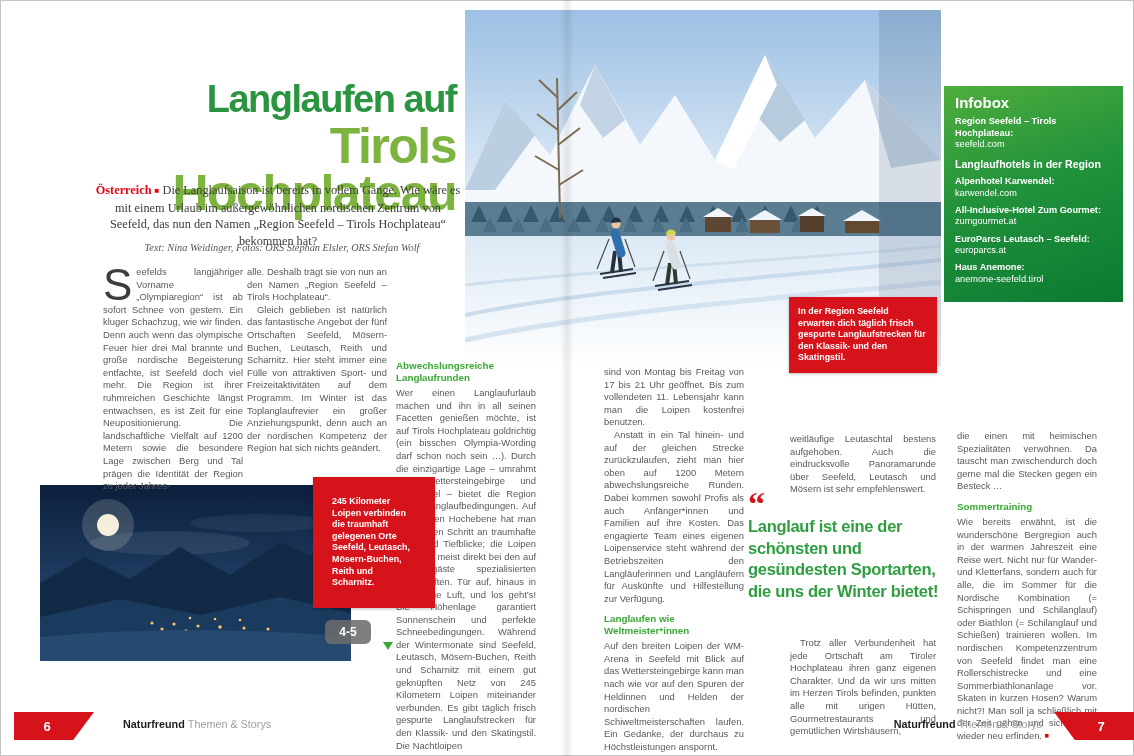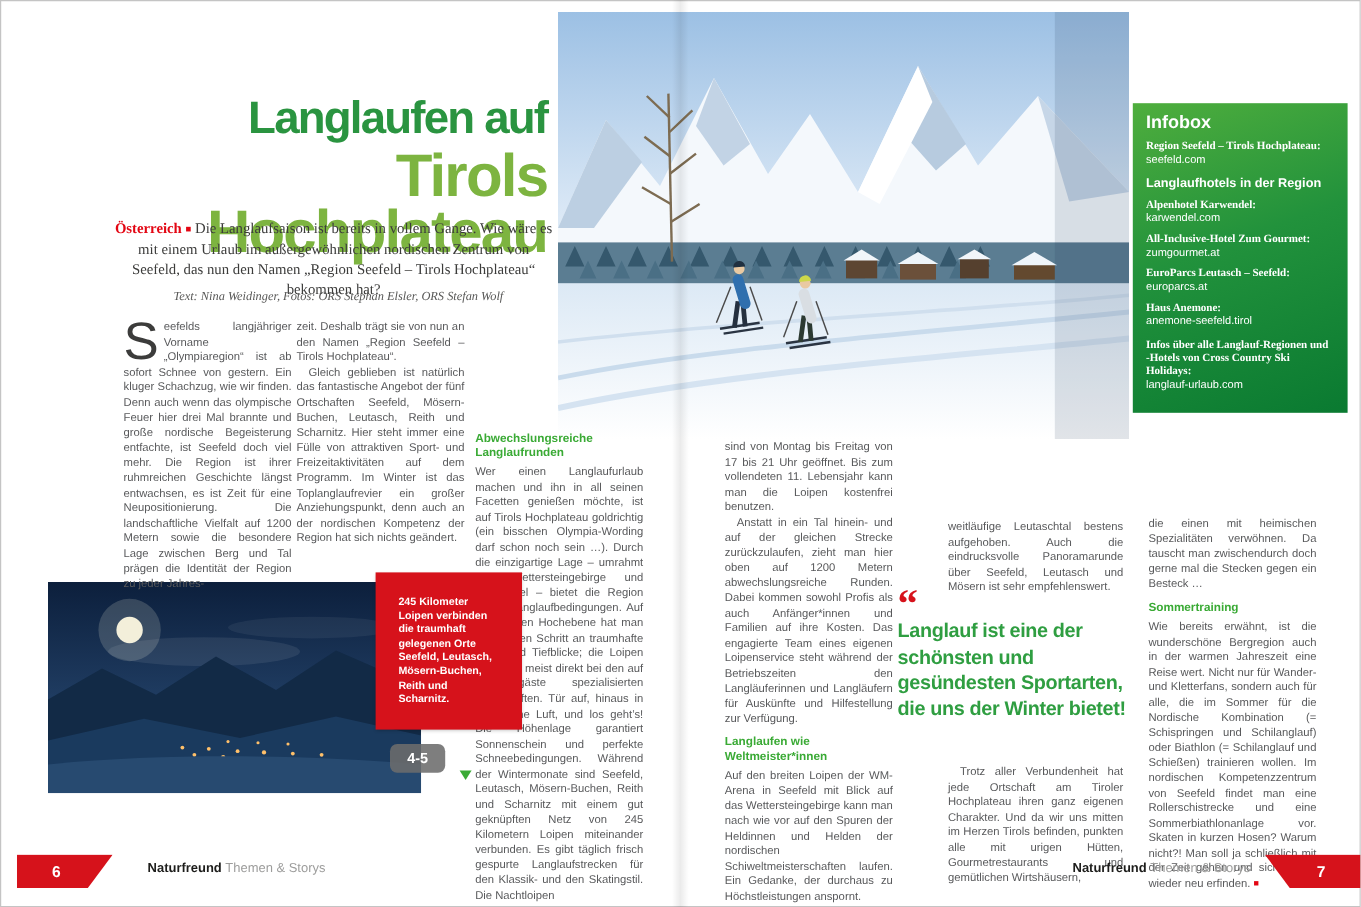--- a/index.html
+++ b/index.html
@@ -59,21 +59,21 @@
             display:flex;align-items:center;justify-content:center;}
   .ref-arrow{position:absolute;left:383px;top:642px;width:0;height:0;
              border-left:5px solid transparent;border-right:5px solid transparent;border-top:8px solid #3aaa35;}
 
   
   .infobox{position:absolute;left:944px;top:86px;width:157px;padding:11px;color:#ffffff;
            background:linear-gradient(160deg,#4fae3d 0%,#22923c 45%,#0a7a31 100%);
            font-size:9.2px;line-height:11.3px;}
   .ib-title{font-size:15px;font-weight:bold;margin:0 0 8px 0;}
   .ib-entry{margin:0 0 6px 0;}
-  .ib-label{font-weight:bold;font-family:Liberation Serif, serif;}
+  .ib-label{font-weight:bold;}
   .ib-val{display:block;}
   .ib-entry.inline .ib-val{display:inline;}
   .ib-sub{font-weight:bold;font-size:10.6px;margin:9px 0 6px 0;}
   .ib-footer{margin-top:8px;}
   .ib-footer .ib-label{display:block;}
 
   
   .footer-badge{position:absolute;top:712px;width:66px;height:28px;background:#d6121b;color:#fff;
                 font-weight:bold;font-size:13px;display:flex;align-items:center;justify-content:center;}
   .fb-left{left:14px;clip-path:polygon(0 0,100% 0,74% 100%,0 100%);padding-right:14px;}
@@ -201,21 +201,21 @@
     <span class="kicker">Österreich</span>
     <span class="ksq">■</span>
     <span>Die Langlaufsaison ist bereits in vollem Gange. Wie wäre es mit einem Urlaub im außergewöhnlichen nordischen Zentrum von Seefeld, das nun den Namen „Region Seefeld – Tirols Hochplateau“ bekommen hat?</span>
   </p>
   <p class="byline">Text: Nina Weidinger, Fotos: ORS Stephan Elsler, ORS Stefan Wolf</p>
 
   <div class="col c1">
     <p><span class="dropcap">S</span><span>eefelds langjähriger Vorname „Olympiaregion“ ist ab sofort Schnee von gestern. Ein kluger Schachzug, wie wir finden. Denn auch wenn das olympische Feuer hier drei Mal brannte und große nordische Begeisterung entfachte, ist Seefeld doch viel mehr. Die Region ist ihrer ruhmreichen Geschichte längst entwachsen, es ist Zeit für eine Neupositionierung. Die landschaftliche Vielfalt auf 1200 Metern sowie die besondere Lage zwischen Berg und Tal prägen die Identität der Region zu jeder Jahres-</span></p>
   </div>
   <div class="col c2">
-    <p>zeit. Deshalb trägt sie von nun an den Namen „Region Seefeld – Tirols Hochplateau“.</p>
+    <p>alle. Deshalb trägt sie von nun an den Namen „Region Seefeld – Tirols Hochplateau“.</p>
     <p class="ind">Gleich geblieben ist natürlich das fantastische Angebot der fünf Ortschaften Seefeld, Mösern-Buchen, Leutasch, Reith und Scharnitz. Hier steht immer eine Fülle von attraktiven Sport- und Freizeitaktivitäten auf dem Programm. Im Winter ist das Toplanglaufrevier ein großer Anziehungspunkt, denn auch an der nordischen Kompetenz der Region hat sich nichts geändert.</p>
   </div>
   <div class="col c3">
     <h3 class="green-head">Abwechslungsreiche Langlaufrunden</h3>
     <p>Wer einen Langlaufurlaub machen und ihn in all seinen Facetten genießen möchte, ist auf Tirols Hochplateau goldrichtig (ein bisschen Olympia-Wording darf schon noch sein …). Durch die einzigartige Lage – umrahmt von Wettersteingebirge und Karwendel – bietet die Region ideale Langlaufbedingungen. Auf der offenen Hochebene hat man vom ersten Schritt an traumhafte Weit- und Tiefblicke; die Loipen beginnen meist direkt bei den auf Langlaufgäste spezialisierten Unterkünften. Tür auf, hinaus in die frische Luft, und los geht’s! Die Höhenlage garantiert Sonnenschein und perfekte Schneebedingungen. Während der Wintermonate sind Seefeld, Leutasch, Mösern-Buchen, Reith und Scharnitz mit einem gut geknüpften Netz von 245 Kilometern Loipen miteinander verbunden. Es gibt täglich frisch gespurte Langlaufstrecken für den Klassik- und den Skatingstil. Die Nachtloipen</p>
   </div>
 
   <div class="col c4">
     <p>sind von Montag bis Freitag von 17 bis 21 Uhr geöffnet. Bis zum vollendeten 11. Lebensjahr kann man die Loipen kostenfrei benutzen.</p>
     <p class="ind">Anstatt in ein Tal hinein- und auf der gleichen Strecke zurückzulaufen, zieht man hier oben auf 1200 Metern abwechslungsreiche Runden. Dabei kommen sowohl Profis als auch Anfänger*innen und Familien auf ihre Kosten. Das engagierte Team eines eigenen Loipenservice steht während der Betriebszeiten den Langläuferinnen und Langläufern für Auskünfte und Hilfestellung zur Verfügung.</p>
@@ -233,20 +233,21 @@
   <div class="col c5b">
     <p class="ind">Trotz aller Verbundenheit hat jede Ortschaft am Tiroler Hochplateau ihren ganz eigenen Charakter. Und da wir uns mitten im Herzen Tirols befinden, punkten alle mit urigen Hütten, Gourmetrestaurants und gemütlichen Wirtshäusern,</p>
   </div>
   <div class="col c6">
     <p>die einen mit heimischen Spezialitäten verwöhnen. Da tauscht man zwischendurch doch gerne mal die Stecken gegen ein Besteck …</p>
     <h3 class="green-head mid">Sommertraining</h3>
     <p><span>Wie bereits erwähnt, ist die wunderschöne Bergregion auch in der warmen Jahreszeit eine Reise wert. Nicht nur für Wander- und Kletterfans, sondern auch für alle, die im Sommer für die Nordische Kombination (= Schispringen und Schilanglauf) oder Biathlon (= Schilanglauf und Schießen) trainieren wollen. Im nordischen Kompetenzzentrum von Seefeld findet man eine Rollerschistrecke und eine Sommerbiathlonanlage vor. Skaten in kurzen Hosen? Warum nicht?! Man soll ja schließlich mit der Zeit gehen und sich immer wieder neu erfinden.</span> <span class="endmark">■</span></p>
   </div>
 
   <div class="badge-red badge-245">245 Kilometer Loipen verbinden die traumhaft gelegenen Orte Seefeld, Leutasch, Mösern-Buchen, Reith und Scharnitz.</div>
+  <div class="badge-red badge-caption">In der Region Seefeld erwarten dich täglich frisch gespurte Langlaufstrecken für den Klassik- und den Skatingstil.</div>
   <div class="page-ref">4-5</div>
   <div class="ref-arrow"></div>
 
   <aside class="infobox">
     <h2 class="ib-title">Infobox</h2>
     <p class="ib-entry">
       <span class="ib-label">Region Seefeld – Tirols Hochplateau:</span>
       <span class="ib-val">seefeld.com</span>
     </p>
     <h3 class="ib-sub">Langlaufhotels in der Region</h3>
@@ -258,24 +259,20 @@
       <span class="ib-label">All-Inclusive-Hotel Zum Gourmet:</span>
       <span class="ib-val">zumgourmet.at</span>
     </p>
     <p class="ib-entry">
       <span class="ib-label">EuroParcs Leutasch – Seefeld:</span>
       <span class="ib-val">europarcs.at</span>
     </p>
     <p class="ib-entry">
       <span class="ib-label">Haus Anemone:</span>
       <span class="ib-val">anemone-seefeld.tirol</span>
-    </p>
-    <p class="ib-entry ib-footer">
-      <span class="ib-label">Infos über alle Langlauf-Regionen und -Hotels von Cross Country Ski Holidays:</span>
-      <span class="ib-val">langlauf-urlaub.com</span>
     </p>
   </aside>
 
   <div class="footer-badge fb-left">6</div>
   <div class="footer-label fl-left">
     <b>Naturfreund</b><span>Themen &amp; Storys</span>
   </div>
   <div class="footer-label fl-right">
     <b>Naturfreund</b><span>Themen &amp; Storys</span>
   </div>

